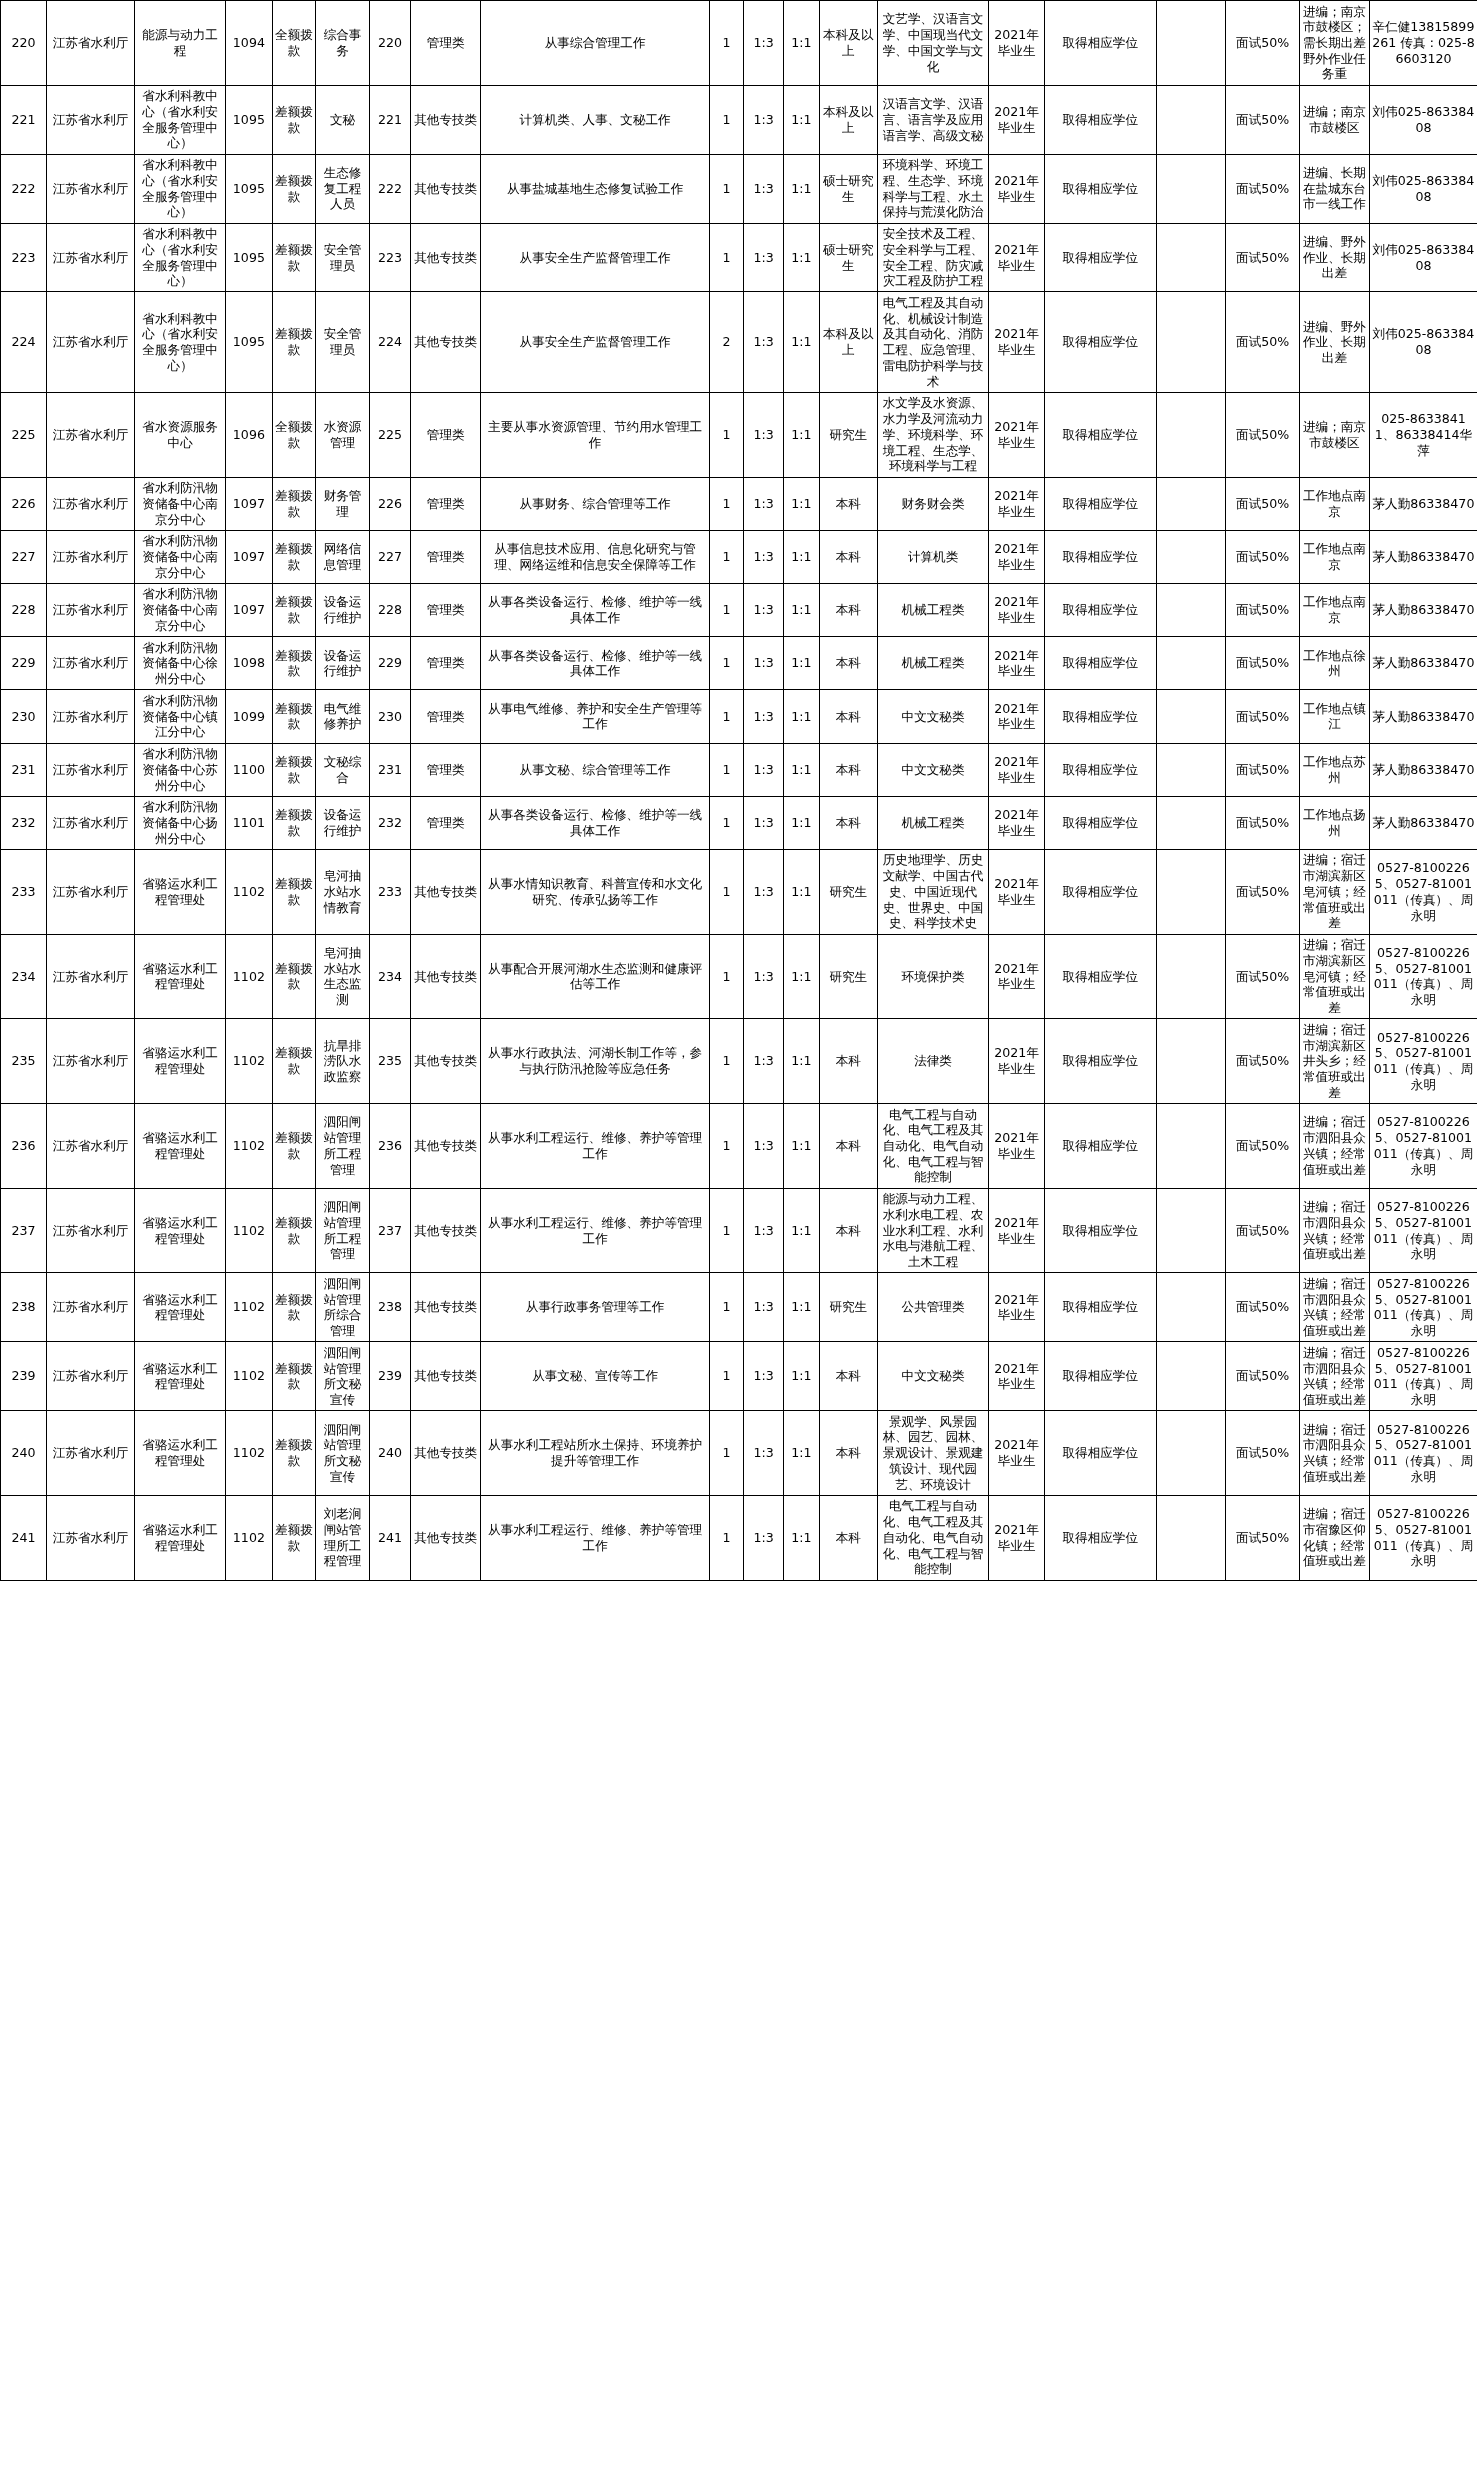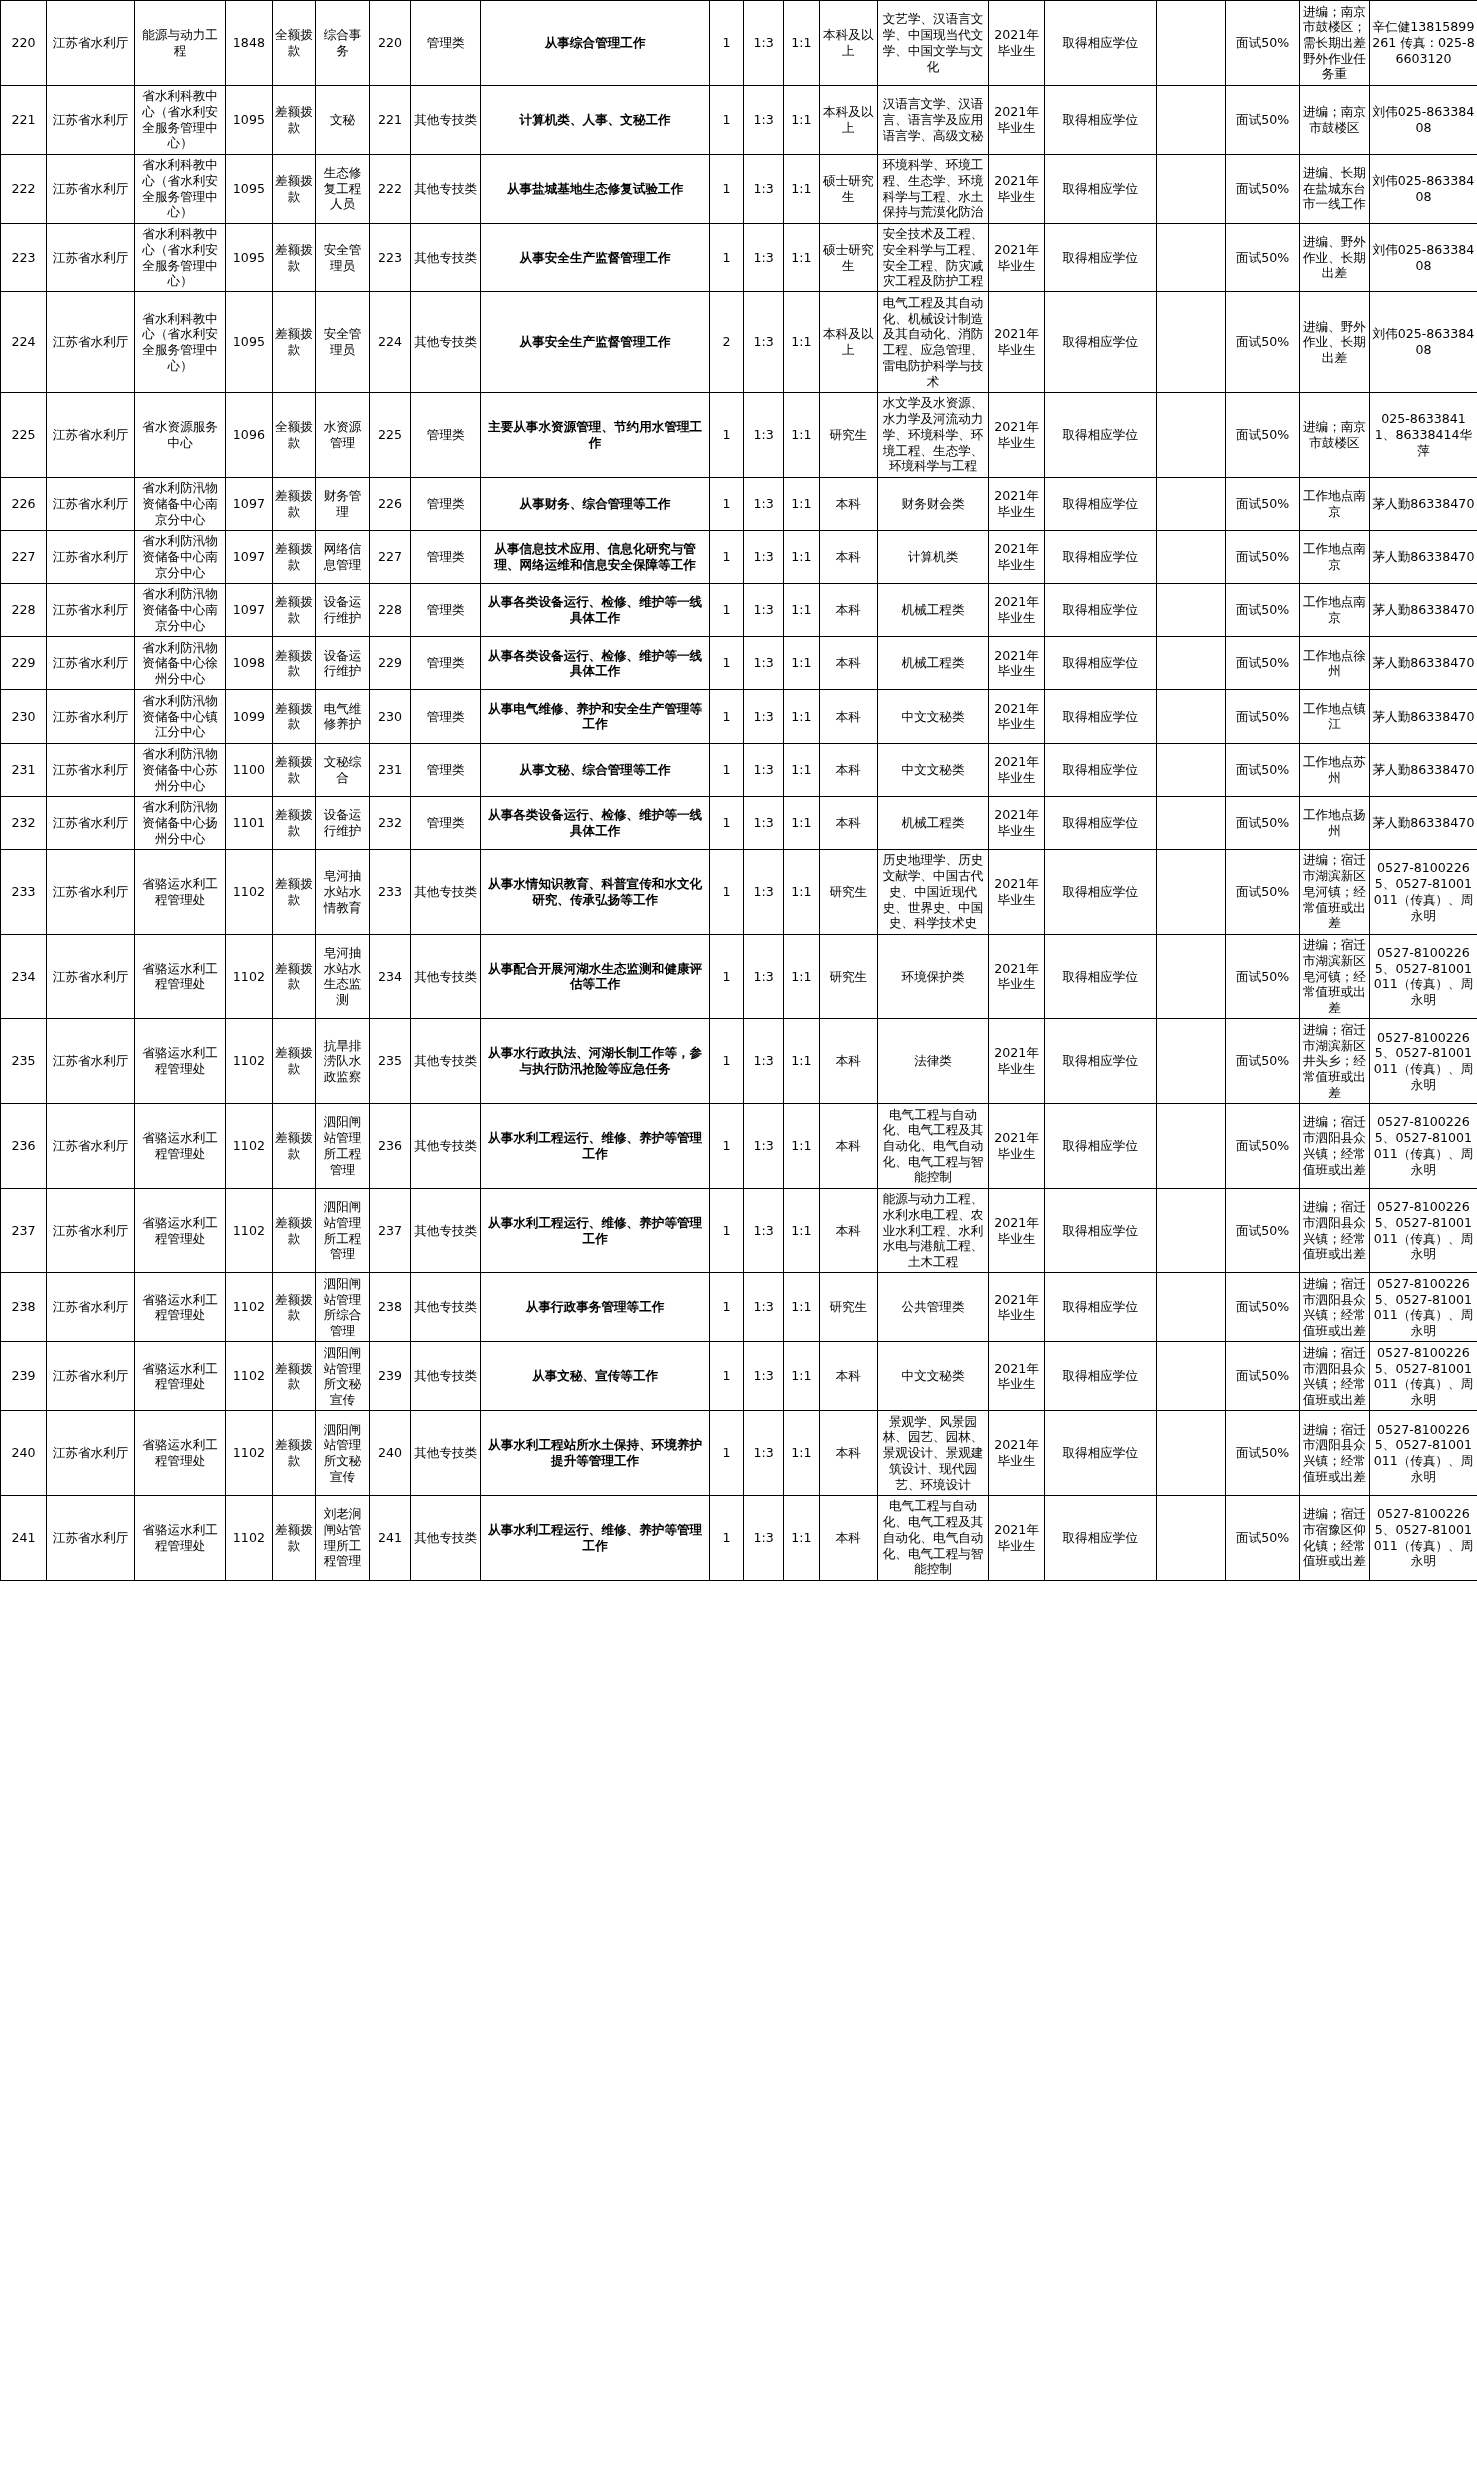--- a/index.html
+++ b/index.html
@@ -43,21 +43,21 @@
   col.c-r2       { width: 30px; }
   col.c-edu      { width: 49px; }
   col.c-major    { width: 94px; }
   col.c-year     { width: 47px; }
   col.c-degree   { width: 94px; }
   col.c-other    { width: 59px; }
   col.c-exam     { width: 62px; }
   col.c-remark   { width: 59px; }
   col.c-phone    { width: 91px; }
 
-  td.duty { text-align: center; font-weight: bold; }
+  td.duty { text-align: center; }
   .nowrapnum { white-space: nowrap; }
 </style>
 </head>
 <body>
 
 <table class="recruit">
   <colgroup>
     <col class="c-idx">
       <col class="c-dept">
       <col class="c-unit">
@@ -77,21 +77,21 @@
       <col class="c-other">
       <col class="c-exam">
       <col class="c-remark">
       <col class="c-phone">
   </colgroup>
   <tbody id="tbody">
       <tr>
         <td>220</td>
         <td>江苏省水利厅</td>
         <td>能源与动力工程</td>
-        <td>1848</td>
+        <td>1094</td>
         <td>全额拨款</td>
         <td>综合事务</td>
         <td>220</td>
         <td>管理类</td>
         <td class="duty">从事综合管理工作</td>
         <td class="nowrapnum">1</td>
         <td class="nowrapnum">1:3</td>
         <td class="nowrapnum">1:1</td>
         <td>本科及以上</td>
         <td>文艺学、汉语言文学、中国现当代文学、中国文学与文化</td>

